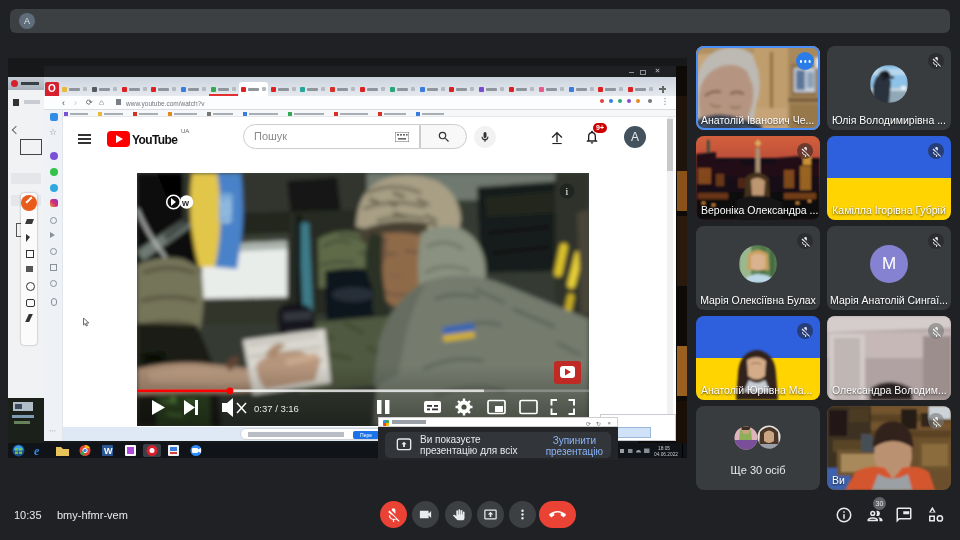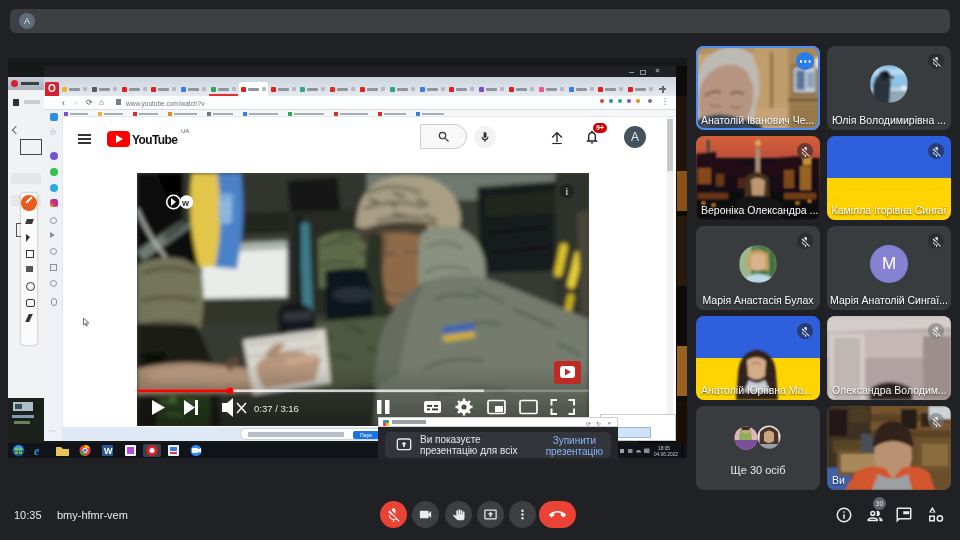--- a/index.html
+++ b/index.html
@@ -264,20 +264,31 @@
  <div class="abs" style="left:34px;top:68px;width:13px;height:10px;">
   <div style="height:1.6px;background:#333;margin-bottom:2.4px;"></div>
       <div style="height:1.6px;background:#333;margin-bottom:2.4px;"></div>
       <div style="height:1.6px;background:#333;"></div>
  </div>
  <div class="abs" style="left:63px;top:65px;width:23px;height:16px;background:#f00;border-radius:4px;">
   <div style="position:absolute;left:8.5px;top:4px;width:0;height:0;border-left:7px solid #fff;border-top:4px solid transparent;border-bottom:4px solid transparent;"></div>
  </div>
  <div class="abs" style="left:88px;top:66.5px;font-size:12px;font-weight:bold;color:#111;letter-spacing:-.6px;">YouTube</div>
  <div class="abs" style="left:137px;top:62px;font-size:6px;color:#606060;">UA</div>
+ <div class="abs" style="left:199px;top:58px;width:177px;height:25px;border:1px solid #ccc;border-radius:13px 0 0 13px;box-sizing:border-box;">
+  <span style="position:absolute;left:10px;top:5px;font-size:11px;color:#8a8a8a;">Пошук</span>
+  <svg style="position:absolute;right:10px;top:7px;" width="14" height="10" viewBox="0 0 14 10">
+        <rect width="14" height="10" rx="1.5" fill="none" stroke="#666"></rect>
+        <rect x="2" y="2" width="2" height="1.6" fill="#666"></rect>
+        <rect x="5" y="2" width="2" height="1.6" fill="#666"></rect>
+        <rect x="8" y="2" width="2" height="1.6" fill="#666"></rect>
+        <rect x="11" y="2" width="1.6" height="1.6" fill="#666"></rect>
+        <rect x="3" y="6" width="8" height="1.6" fill="#666"></rect>
+      </svg>
+ </div>
  <div class="abs" style="left:376px;top:58px;width:47px;height:25px;background:#f8f8f8;border:1px solid #ccc;border-radius:0 13px 13px 0;box-sizing:border-box;">
   <svg style="position:absolute;left:16px;top:5px;" width="14" height="14" viewBox="0 0 24 24">
         <path fill="#333" d="M15.5 14h-.79l-.28-.27A6.47 6.47 0 0 0 16 9.5 6.5 6.5 0 1 0 9.5 16c1.61 0 3.09-.59 4.23-1.57l.27.28v.79l5 4.99L20.49 19l-4.99-5zm-6 0C7 14 5 12 5 9.5S7 5 9.5 5 14 7 14 9.5 12 14 9.5 14z"></path>
       </svg>
  </div>
  <div class="abs" style="left:430px;top:60px;width:22px;height:22px;border-radius:50%;background:#f2f2f2;">
   <svg style="position:absolute;left:5px;top:4px;" width="12" height="14" viewBox="0 0 24 24">
         <path fill="#333" d="M12 14a3 3 0 0 0 3-3V5a3 3 0 0 0-6 0v6a3 3 0 0 0 3 3zm5.91-3c-.49 0-.9.36-.98.85A5 5 0 0 1 12 16a5 5 0 0 1-4.93-4.15.995.995 0 0 0-.98-.85c-.61 0-1.09.54-1 1.14A7 7 0 0 0 11 18.92V21a1 1 0 0 0 2 0v-2.08a7 7 0 0 0 5.91-6.78c.09-.6-.39-1.14-1-1.14z"></path>
       </svg>
  </div>
@@ -605,21 +616,21 @@
 <div class="tile" style="left:827px;top:136px;">
 <svg width="124" height="84" viewBox="0 0 124 84">
  <rect width="124" height="42" fill="#2e5fdd"></rect>
       <rect y="42" width="124" height="42" fill="#ffd400"></rect>
 </svg>
 <div class="mic">
       <svg width="11" height="11" viewBox="0 0 24 24">
         <path fill="#e8eaed" d="M15 10.6V5a3 3 0 0 0-6 0v.2l6 5.4zm-9.4-5L3.4 7.8l5.6 5V11a3 3 0 0 0 .2 1l7 6.3c-.9.4-2 .7-3.2.7-3.9 0-6.5-2.7-6.5-6H4.5c0 3.8 2.8 6.9 6.5 7.4V24h2v-3.6c1-.1 2-.5 2.9-1l4.7 4.2 1.2-1.3L5.6 5.6z"></path>
       </svg>
     </div>
-<div class="name nC">Камілла Ігорівна Сингаї</div>
+<div class="name nC">Камілла Ігорівна Губрій</div>
 </div>
 
 <div class="tile" style="left:696px;top:226px;">
 <svg width="124" height="84" viewBox="0 0 124 84">
  <defs>
         <clipPath id="c5">
           <circle cx="62" cy="38" r="19"></circle>
         </clipPath>
  <filter id="b5" x="-20%" y="-20%" width="140%" height="140%">
           <feGaussianBlur stdDeviation="0.8"></feGaussianBlur>
@@ -633,21 +644,21 @@
   <path d="M52,28 Q62,20 72,28 L73,44 L51,44 Z" fill="#c9a05e"></path>
   <path d="M55,30 Q62,25 69,30 L69,42 Q62,47 55,42 Z" fill="#d9b28e"></path>
   <path d="M50,52 Q62,44 76,52 L78,57 L48,57 Z" fill="#bcd8e6"></path>
  </g>
 </svg>
 <div class="mic">
       <svg width="11" height="11" viewBox="0 0 24 24">
         <path fill="#e8eaed" d="M15 10.6V5a3 3 0 0 0-6 0v.2l6 5.4zm-9.4-5L3.4 7.8l5.6 5V11a3 3 0 0 0 .2 1l7 6.3c-.9.4-2 .7-3.2.7-3.9 0-6.5-2.7-6.5-6H4.5c0 3.8 2.8 6.9 6.5 7.4V24h2v-3.6c1-.1 2-.5 2.9-1l4.7 4.2 1.2-1.3L5.6 5.6z"></path>
       </svg>
     </div>
-<div class="name nC">Марія Анастасія Булах</div>
+<div class="name nC">Марія Олексіївна Булах</div>
 </div>
 
 <div class="tile" style="left:827px;top:226px;">
 <div style="position:absolute;left:43px;top:19px;width:38px;height:38px;border-radius:50%;background:#8583d1;
      color:#fff;font-size:17px;text-align:center;line-height:38px;">M</div>
 <div class="mic">
       <svg width="11" height="11" viewBox="0 0 24 24">
         <path fill="#e8eaed" d="M15 10.6V5a3 3 0 0 0-6 0v.2l6 5.4zm-9.4-5L3.4 7.8l5.6 5V11a3 3 0 0 0 .2 1l7 6.3c-.9.4-2 .7-3.2.7-3.9 0-6.5-2.7-6.5-6H4.5c0 3.8 2.8 6.9 6.5 7.4V24h2v-3.6c1-.1 2-.5 2.9-1l4.7 4.2 1.2-1.3L5.6 5.6z"></path>
       </svg>
     </div>

